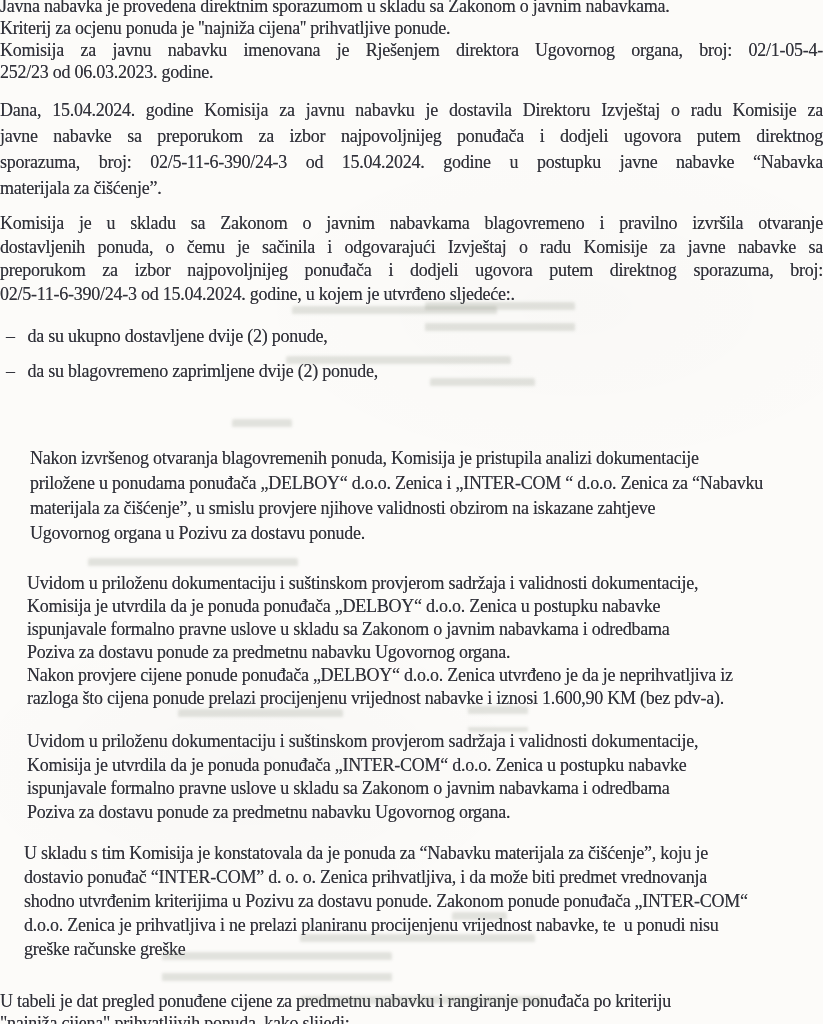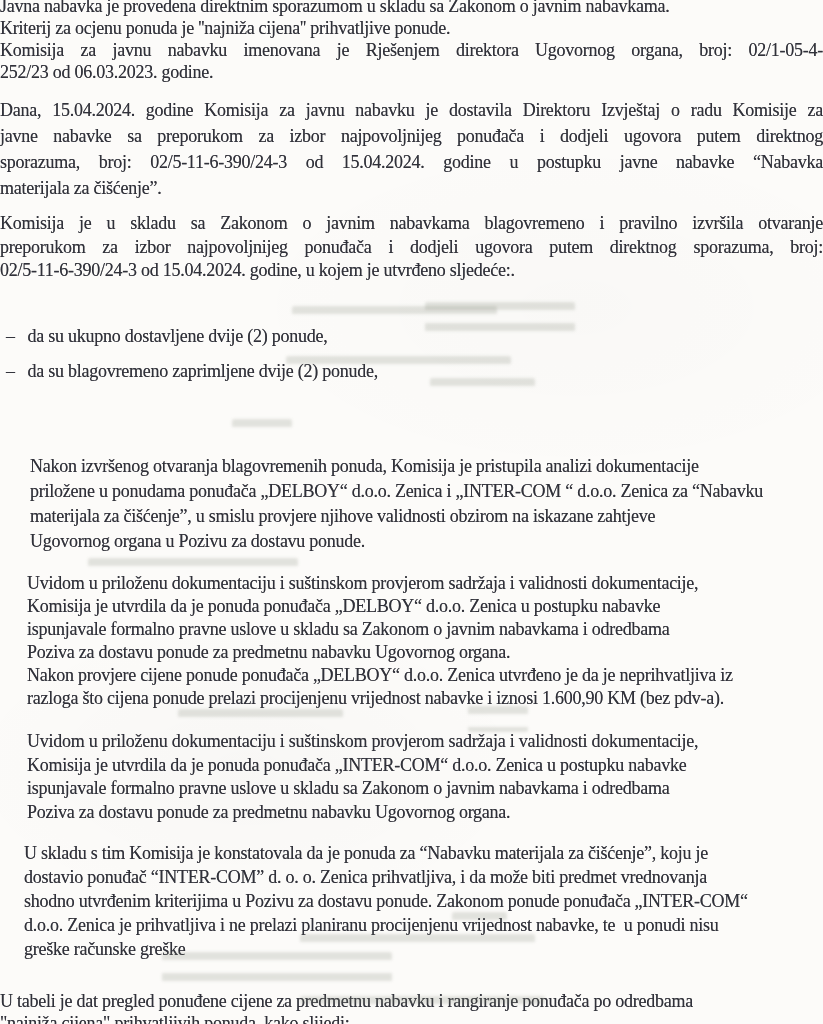--- a/index.html
+++ b/index.html
@@ -33,21 +33,21 @@
   .p1 { top: -5px;  left: 0;    right: 0;    line-height: 22px; }
   .p2 { top: 97px; left: 0;    right: 0;    line-height: 26px; }
   .p3 { top: 212px; left: 0;    right: 0;    line-height: 23.5px; }
   .blk-bullets { top: 325px; left: 6px; right: 0; }
   .blk-bullets .line {
     line-height: 22px;
     margin-bottom: 13px;
     padding-left: 24px;
     text-indent: -24px;
   }
-  .p4 { top: 446px; left: 30px; right: 12px; line-height: 25px; margin-top: 8px; }
+  .p4 { top: 446px; left: 30px; right: 12px; line-height: 25px; }
   .p5 { top: 572px; left: 27px; right: 10px; line-height: 23px; }
   .p6 { top: 730px; left: 27px; right: 10px; line-height: 23.5px; }
   .p7 { top: 841px; left: 24px; right: 8px;  line-height: 24px; }
   .p8 { top: 990px; left: 0;    right: 0;    line-height: 22px; }
 
   
   .ghost {
     position: absolute;
     opacity: 0.42;
     filter: blur(1.4px);
@@ -73,20 +73,21 @@
 
   <div class="para p2">
       <div class="line j">Dana, 15.04.2024. godine Komisija za javnu nabavku je dostavila Direktoru Izvještaj o radu Komisije za</div>
       <div class="line j">javne nabavke sa preporukom za izbor najpovoljnijeg ponuđača i dodjeli ugovora putem direktnog</div>
       <div class="line j">sporazuma, broj: 02/5-11-6-390/24-3 od 15.04.2024. godine u postupku javne nabavke “Nabavka</div>
       <div class="line">materijala za čišćenje”.</div>
     </div>
 
   <div class="para p3">
       <div class="line j">Komisija je u skladu sa Zakonom o javnim nabavkama blagovremeno i pravilno izvršila otvaranje</div>
+      <div class="line j">dostavljenih ponuda, o čemu je sačinila i odgovarajući Izvještaj o radu Komisije za javne nabavke sa</div>
       <div class="line j">preporukom za izbor najpovoljnijeg ponuđača i dodjeli ugovora putem direktnog sporazuma, broj:</div>
       <div class="line">02/5-11-6-390/24-3 od 15.04.2024. godine, u kojem je utvrđeno sljedeće:.</div>
     </div>
 
   <div class="para blk-bullets">
       <div class="line">–&nbsp;&nbsp; da su ukupno dostavljene dvije (2) ponude,</div>
       <div class="line">–&nbsp;&nbsp; da su blagovremeno zaprimljene dvije (2) ponude,</div>
     </div>
 
   <div class="para p4">
@@ -114,21 +115,21 @@
 
   <div class="para p7">
       <div class="line">U skladu s tim Komisija je konstatovala da je ponuda za “Nabavku materijala za čišćenje”, koju je</div>
       <div class="line">dostavio ponuđač “INTER-COM” d. o. o. Zenica prihvatljiva, i da može biti predmet vrednovanja</div>
       <div class="line">shodno utvrđenim kriterijima u Pozivu za dostavu ponude. Zakonom ponude ponuđača „INTER-COM“</div>
       <div class="line">d.o.o. Zenica je prihvatljiva i ne prelazi planiranu procijenjenu vrijednost nabavke, te&nbsp; u ponudi nisu</div>
       <div class="line">greške računske greške</div>
     </div>
 
   <div class="para p8">
-      <div class="line">U tabeli je dat pregled ponuđene cijene za predmetnu nabavku i rangiranje ponuđača po odredbama</div>
+      <div class="line">U tabeli je dat pregled ponuđene cijene za predmetnu nabavku i rangiranje ponuđača po kriteriju</div>
       <div class="line">"najniža cijena" prihvatljivih ponuda, kako slijedi:</div>
     </div>
 
   <div class="ghost" style="left:292px; top:306px; width:205px; height:12px;"></div>
   <div class="ghost" style="left:425px; top:302px; width:150px; height:36px;"></div>
   <div class="ghost" style="left:286px; top:356px; width:225px; height:13px;"></div>
   <div class="ghost" style="left:430px; top:378px; width:105px; height:12px;"></div>
   <div class="ghost" style="left:232px; top:419px; width:60px;  height:10px;"></div>
   <div class="ghost" style="left:88px;  top:558px; width:210px; height:10px;"></div>
   <div class="ghost" style="left:178px; top:709px; width:165px; height:13px;"></div>

